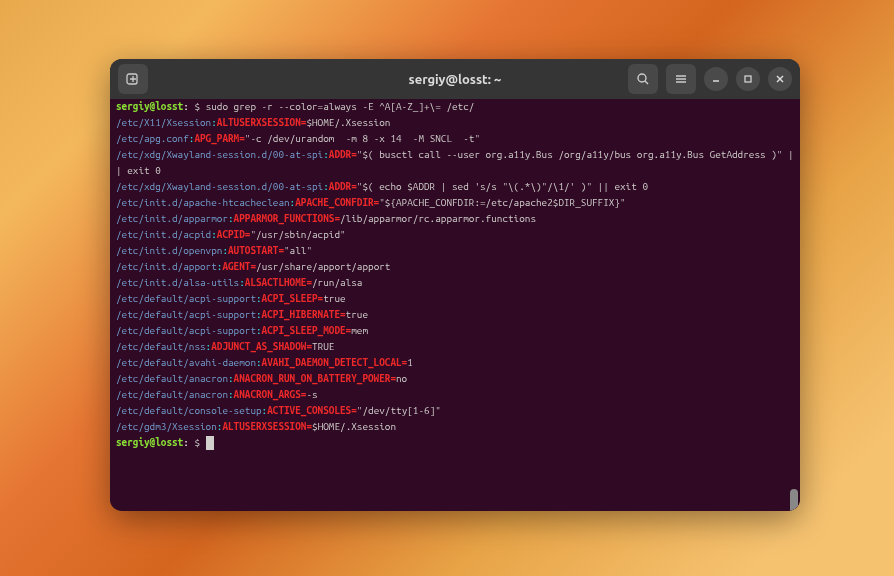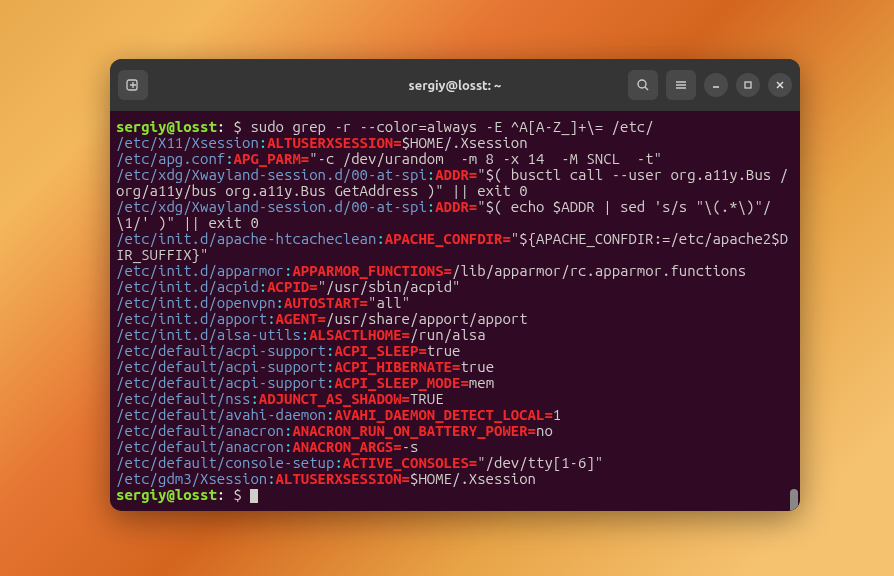--- a/index.html
+++ b/index.html
@@ -18,21 +18,21 @@
       width: 690px;
       height: 452px;
       background: #2b2b2b;
       border-radius: 12px;
       box-shadow: 0 8px 32px rgba(0,0,0,0.4);
       overflow: hidden;
       display: flex;
       flex-direction: column;
     }
     .titlebar {
-      height: 52px;
+      height: 40px;
       background: #353535;
       display: flex;
       align-items: center;
       padding: 0 8px;
       position: relative;
     }
     .titlebar-left {
       display: flex;
       gap: 4px;
     }
@@ -79,22 +79,22 @@
       border-radius: 6px;
       background: #484848;
       display: flex;
       align-items: center;
       justify-content: center;
       color: #ddd;
     }
     .terminal-body {
       flex: 1;
       background: #300a24;
-      padding: 8px 6px;
-      font-size: 15px;
+      padding: 0 6px;
+      font-size: 10px;
       line-height: 16px;
       color: #d0cfcc;
       overflow: hidden;
       white-space: pre-wrap;
       word-break: break-all;
     }
     .prompt-user { color: #8ae234; font-weight: bold; }
     .prompt-sep { color: #ffffff; }
     .fpath { color: #729fcf; }
     .colon { color: #34e2e2; }

